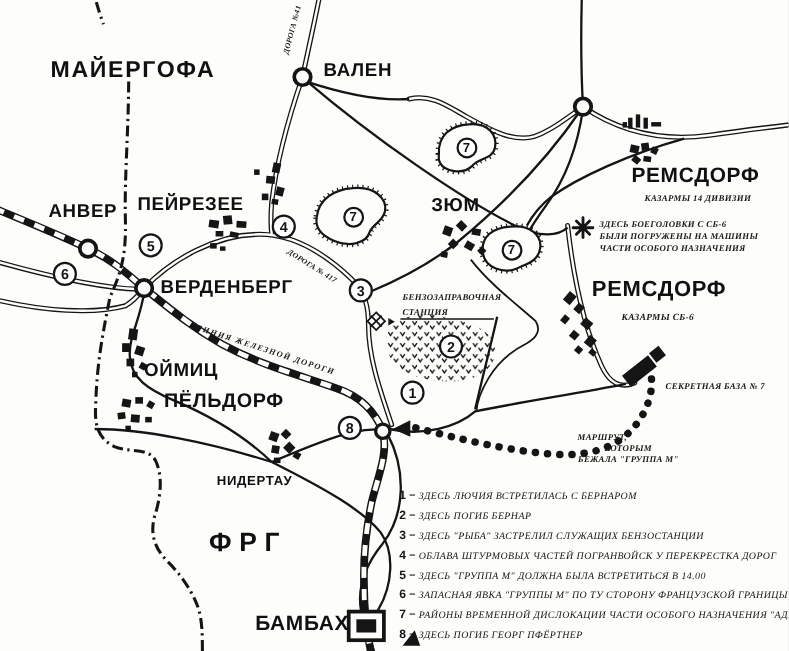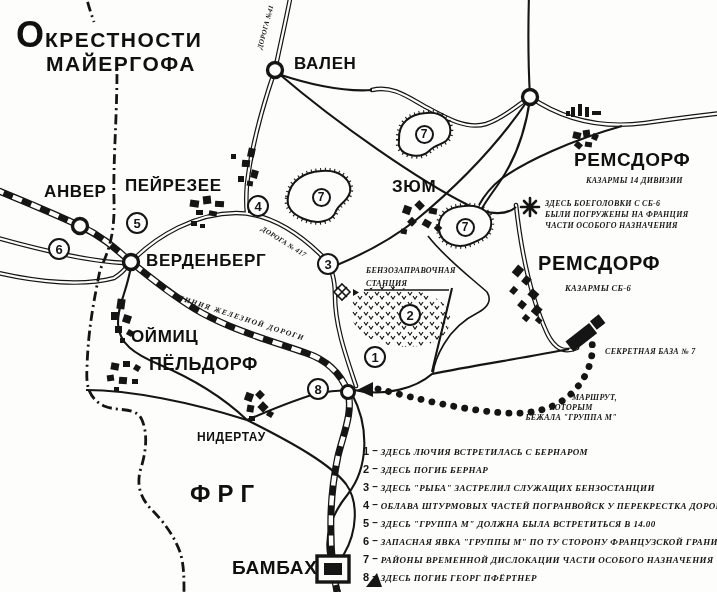--- a/index.html
+++ b/index.html
@@ -12,21 +12,21 @@
   .rot{transform-origin:0 0}
   .title-big{font-size:36px;font-weight:700;letter-spacing:1px}
   .title-rest{font-size:21px;font-weight:700;letter-spacing:1.5px}
   .num-circle{position:absolute;box-sizing:border-box;border:2.2px solid #151515;border-radius:50%;
               background:#fff;display:flex;align-items:center;justify-content:center;
               font-weight:700;line-height:1;z-index:6}
   .legend{position:absolute;left:363px;top:441px;z-index:4}
   .legend-row{height:18px;white-space:nowrap}
   .lnum{font-size:11px;font-weight:700}
   .ldash{font-weight:700;font-size:10px;margin:0 3px;vertical-align:1px}
-  .ltext{font-family:"Liberation Serif",serif;font-style:italic;font-weight:700;font-size:9px;letter-spacing:.4px}
+  .ltext{font-family:"Liberation Serif",serif;font-style:italic;font-weight:400;font-size:9px;letter-spacing:.4px}
 </style>
 </head>
 <body>
 
 <div class="stage">
 
   <svg width="717" height="592" viewBox="0 0 717 592">
     <defs>
       <pattern id="forest" width="11" height="10" patternUnits="userSpaceOnUse">
         <path d="M1,2 L3,5 L5,2" fill="none" stroke="#151515" stroke-width="1.2"></path>
@@ -209,21 +209,20 @@
       <line x1="364" y1="290" x2="449" y2="290" stroke-width="1.5"></line>
     </g>
 
     <g stroke="#151515" stroke-width="2.6" stroke-linecap="round">
       <path d="M 530,198 L 530,216 M 521,207 L 539,207 M 524,201 L 536,213 M 536,201 L 524,213"></path>
     </g>
 
     <polygon points="366,587 377,573 382,587" fill="#151515"></polygon>
   </svg>
 
-  <div class="lbl" style="left:16px;top:14px"><span class="title-big">О</span><span class="title-rest">КРЕСТНОСТИ</span></div>
   <div class="lbl title-rest" style="left:46px;top:52px">МАЙЕРГОФА</div>
 
   <div class="lbl" style="left:190px;top:480px;font-size:24px;letter-spacing:7px">ФРГ</div>
 
   <div class="lbl" style="left:294px;top:54px;font-size:17px">ВАЛЕН</div>
   <div class="lbl" style="left:574px;top:149px;font-size:19px">РЕМСДОРФ</div>
   <div class="lbl" style="left:538px;top:252px;font-size:20px">РЕМСДОРФ</div>
   <div class="lbl" style="left:392px;top:177px;font-size:17px">ЗЮМ</div>
   <div class="lbl" style="left:125px;top:176px;font-size:17px">ПЕЙРЕЗЕЕ</div>
   <div class="lbl" style="left:44px;top:182px;font-size:17px">АНВЕР</div>
@@ -236,23 +235,23 @@
   <div class="cap rot" style="left:256px;top:48px;font-size:7px;transform:rotate(-75deg)">ДОРОГА №41</div>
   <div class="cap rot" style="left:264px;top:225px;font-size:7px;transform:rotate(32deg)">ДОРОГА № 417</div>
   <div class="cap rot" style="left:180px;top:293px;font-size:7.5px;letter-spacing:1.3px;transform:rotate(18deg)">ЛИНИЯ ЖЕЛЕЗНОЙ ДОРОГИ</div>
 
   <div class="cap" style="left:586px;top:176px">КАЗАРМЫ 14 ДИВИЗИИ</div>
   <div class="cap" style="left:565px;top:283px;font-size:8.5px">КАЗАРМЫ СБ-6</div>
   <div class="cap" style="left:605px;top:347px">СЕКРЕТНАЯ БАЗА № 7</div>
   <div class="cap" style="left:366px;top:266px">БЕНЗОЗАПРАВОЧНАЯ</div>
   <div class="cap" style="left:366px;top:279px">СТАНЦИЯ</div>
   <div class="cap" style="left:545px;top:199px">ЗДЕСЬ БОЕГОЛОВКИ С СБ-6</div>
-  <div class="cap" style="left:545px;top:210px">БЫЛИ ПОГРУЖЕНЫ НА ФРАНЦИЯ</div>
+  <div class="cap" style="left:545px;top:210px">БЫЛИ ПОГРУЖЕНЫ НА МАШИНЫ</div>
   <div class="cap" style="left:545px;top:221px">ЧАСТИ ОСОБОГО НАЗНАЧЕНИЯ</div>
-  <div class="cap" style="left:525px;top:393px;width:92px;text-align:right">МАРШРУТ,</div>
+  <div class="cap" style="left:525px;top:393px;width:92px;text-align:left">МАРШРУТ,</div>
   <div class="cap" style="left:525px;top:403px;width:92px;text-align:center">КОТОРЫМ</div>
   <div class="cap" style="left:525px;top:413px;width:92px;text-align:right">БЕЖАЛА "ГРУППА М"</div>
 
   <div class="legend">
       <div class="legend-row"><span class="lnum">1</span><span class="ldash">–</span><span class="ltext">ЗДЕСЬ ЛЮЧИЯ ВСТРЕТИЛАСЬ С БЕРНАРОМ</span></div>
       <div class="legend-row"><span class="lnum">2</span><span class="ldash">–</span><span class="ltext">ЗДЕСЬ ПОГИБ БЕРНАР</span></div>
       <div class="legend-row"><span class="lnum">3</span><span class="ldash">–</span><span class="ltext">ЗДЕСЬ "РЫБА" ЗАСТРЕЛИЛ СЛУЖАЩИХ БЕНЗОСТАНЦИИ</span></div>
       <div class="legend-row"><span class="lnum">4</span><span class="ldash">–</span><span class="ltext">ОБЛАВА ШТУРМОВЫХ ЧАСТЕЙ ПОГРАНВОЙСК У ПЕРЕКРЕСТКА ДОРОГ</span></div>
       <div class="legend-row"><span class="lnum">5</span><span class="ldash">–</span><span class="ltext">ЗДЕСЬ "ГРУППА М" ДОЛЖНА БЫЛА ВСТРЕТИТЬСЯ В 14.00</span></div>
       <div class="legend-row"><span class="lnum">6</span><span class="ldash">–</span><span class="ltext">ЗАПАСНАЯ ЯВКА "ГРУППЫ М" ПО ТУ СТОРОНУ ФРАНЦУЗСКОЙ ГРАНИЦЫ</span></div>

